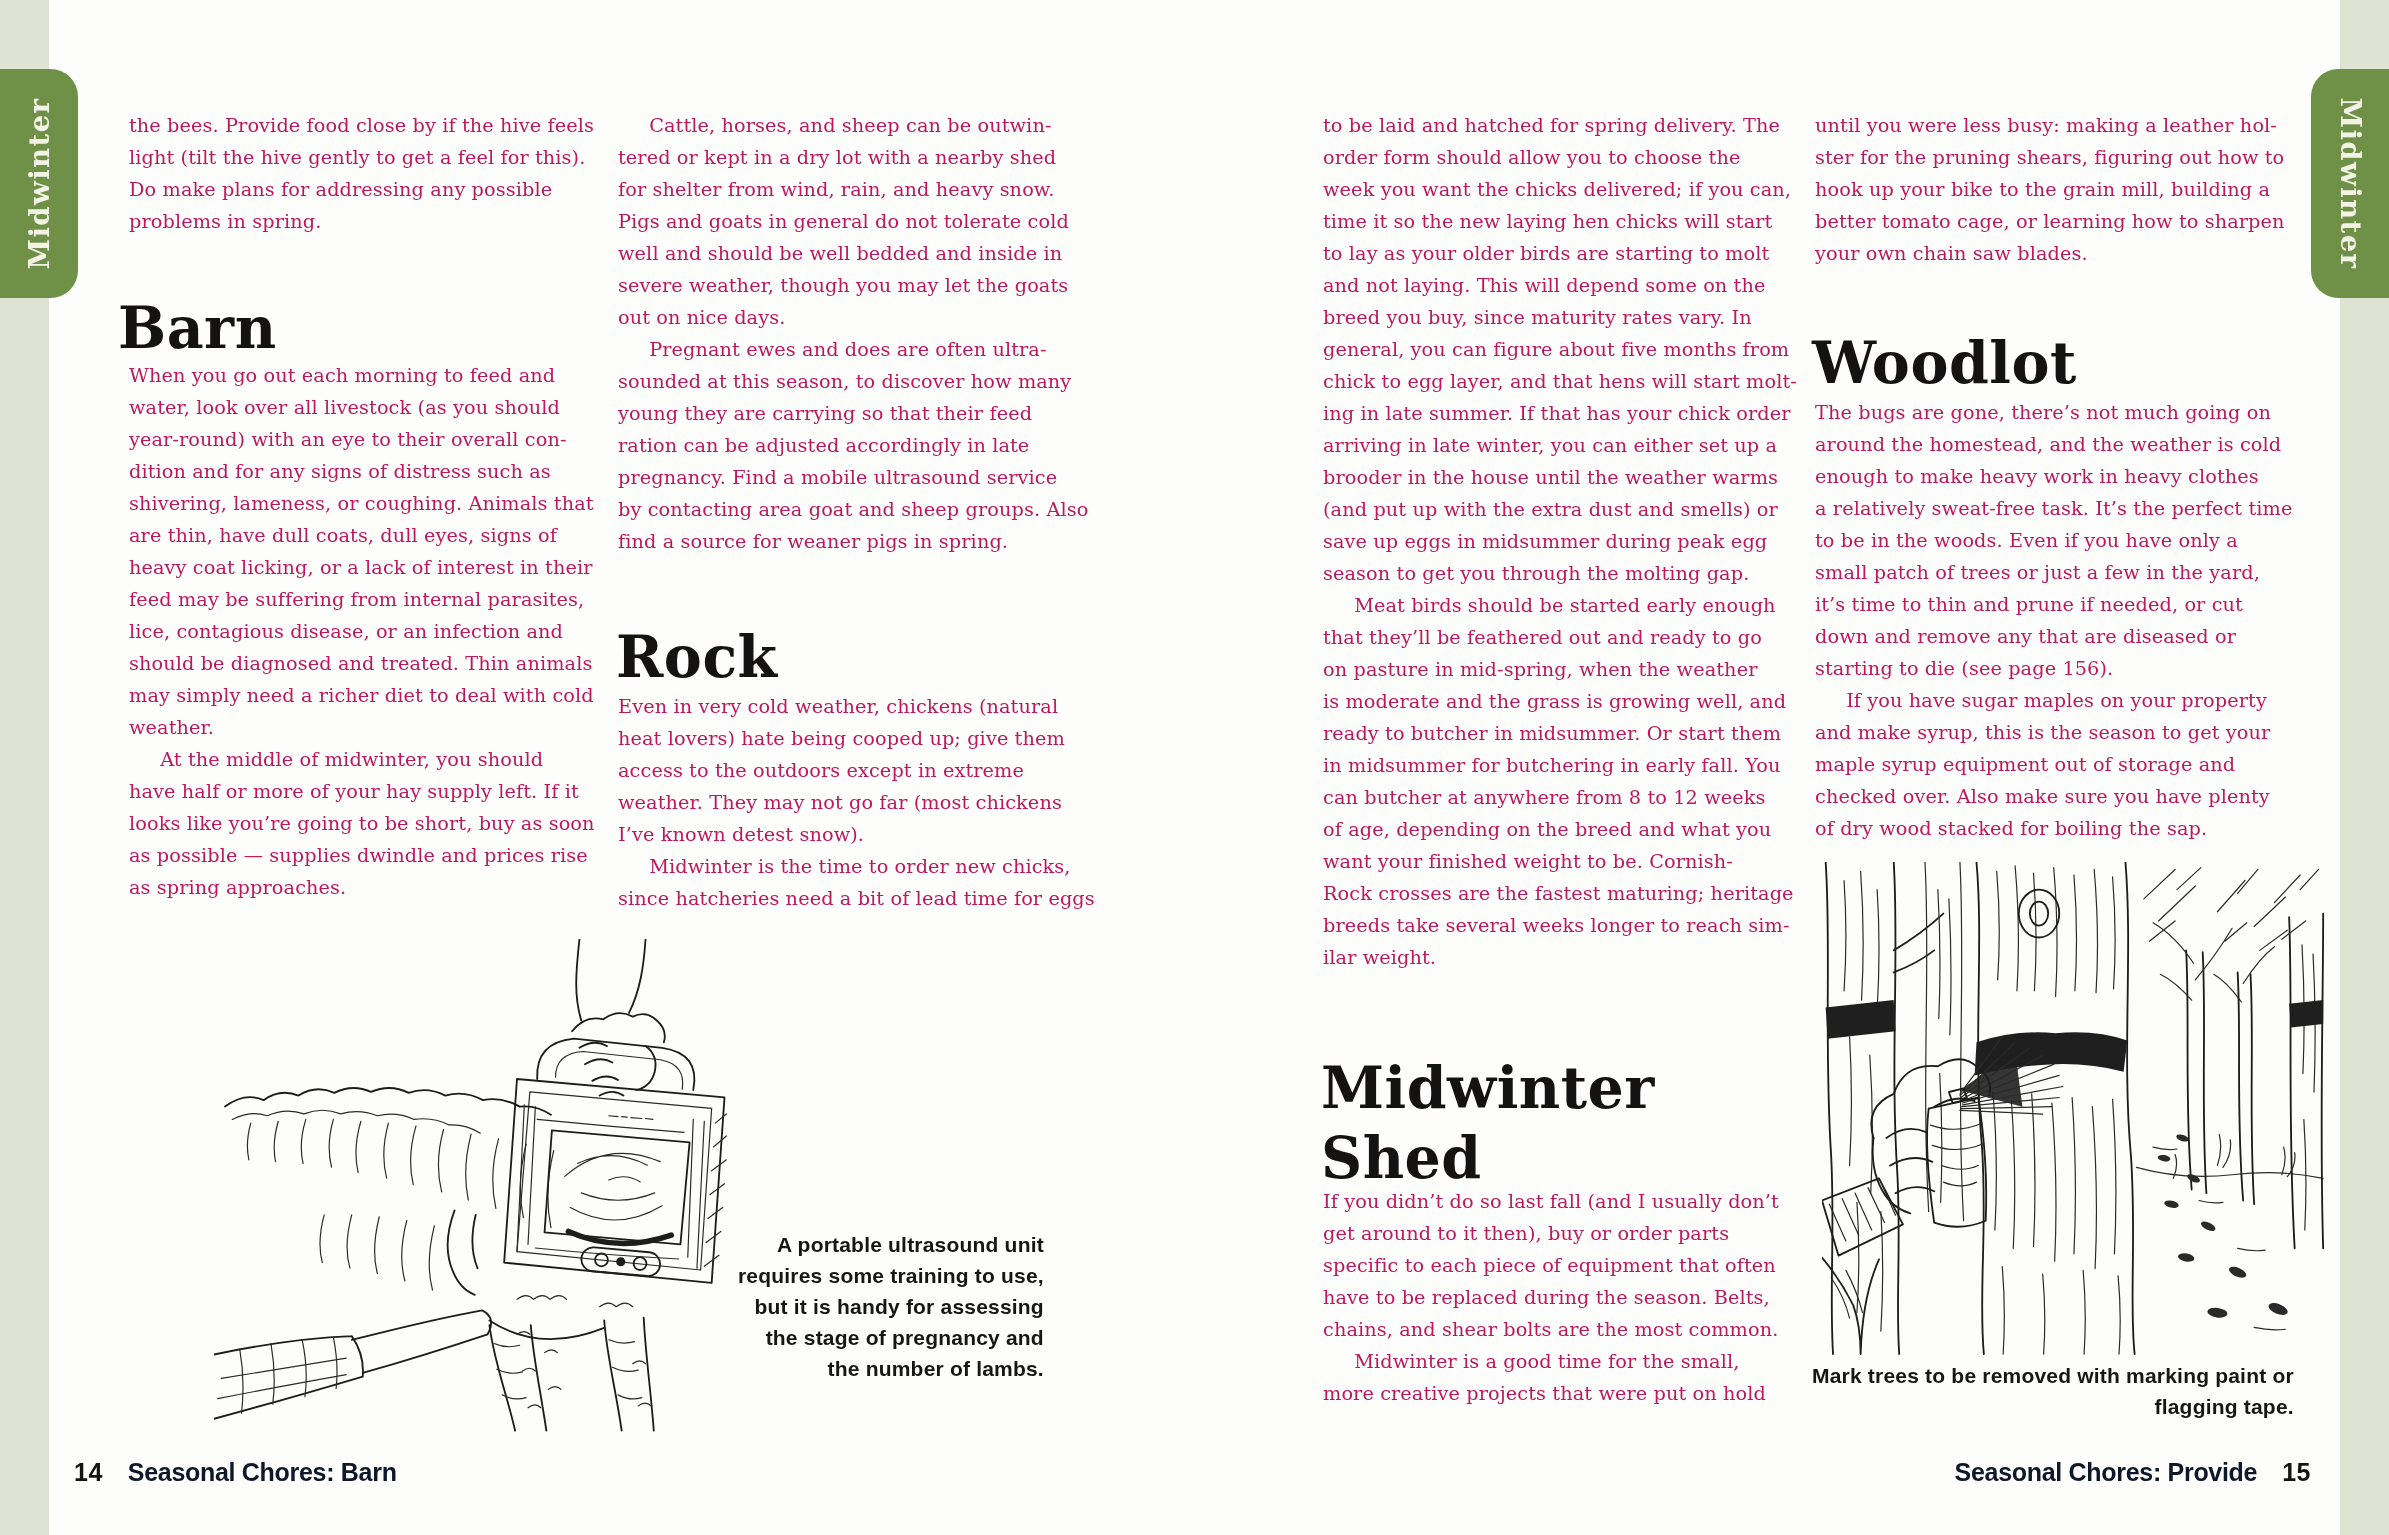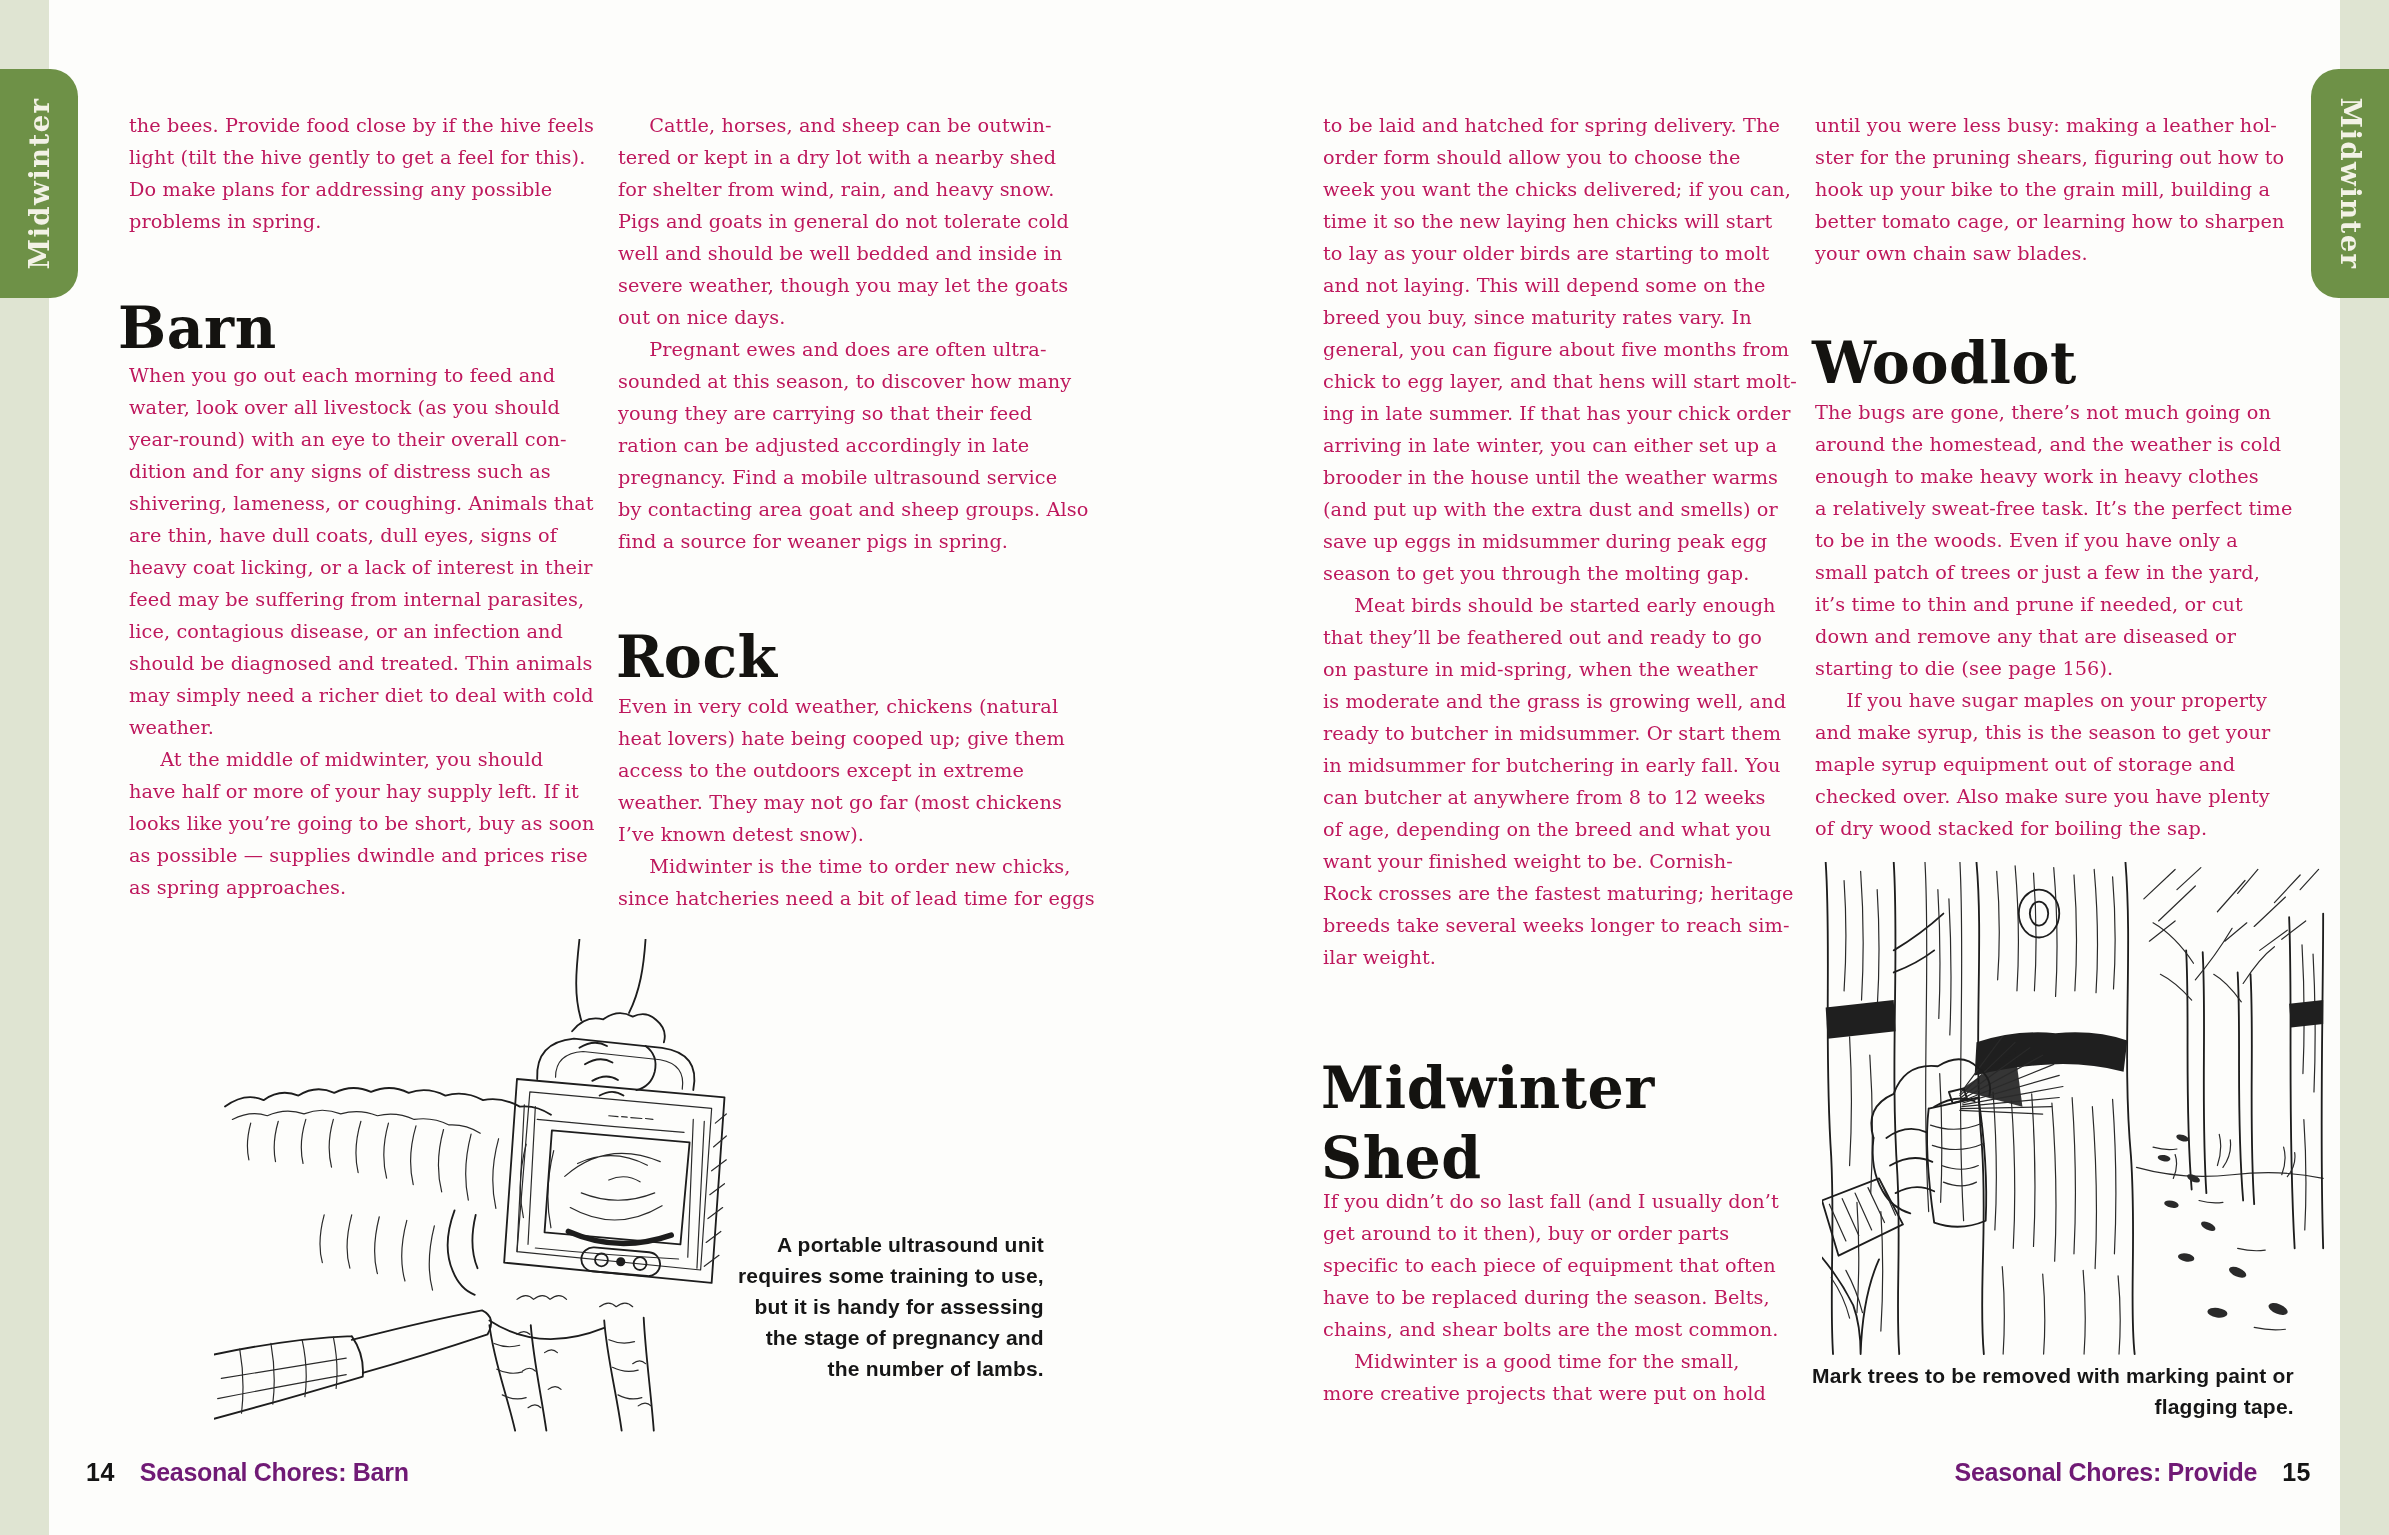--- a/index.html
+++ b/index.html
@@ -33,21 +33,21 @@
     font-family:"DejaVu Serif",serif;font-weight:700;font-size:27.6px;
     letter-spacing:1.4px;color:#f3f2e6;white-space:nowrap;
   }
   .tab.left .tab-label{transform:rotate(-90deg)}
   .tab.right .tab-label{transform:rotate(90deg)}
   .footer{
     position:absolute;top:1458px;display:flex;align-items:baseline;gap:25px;
     font-family:"Liberation Sans",sans-serif;font-size:25px;
   }
   .pagenum{font-weight:700;color:#141414;letter-spacing:0.5px}
-  .footer-label{color:#701a75;font-weight:700;letter-spacing:-0.3px}
+  .footer-label{color:#0f172a;font-weight:700;letter-spacing:-0.3px}
   .illus{position:absolute}
   svg .ink{stroke:#1d1d1d;fill:none;stroke-width:2;stroke-linecap:round;stroke-linejoin:round}
   svg .thin{stroke:#2a2a2a;fill:none;stroke-width:1.3;stroke-linecap:round}
   svg .fillink{fill:#1f1f1f;stroke:none}
 </style>
 </head>
 <body>
 
 <div class="strip left"></div>
 <div class="strip right"></div>
@@ -148,21 +148,21 @@
     <path class="thin" d="M330,392 q10,-8 18,0 q10,-8 18,0 q10,-8 18,0 M420,400 q10,-8 18,0 q10,-8 18,0"></path>
   </g>
 </svg>
 
 <div class="abs caption" style="left:738px;top:1229px">A portable ultrasound unit
 requires some training to use,
 but it is handy for assessing
 the stage of pregnancy and
 the number of lambs.</div>
 
-<div class="footer" style="left:86px">
+<div class="footer" style="left:74px">
   <span class="pagenum">14</span>
   <span class="footer-label">Seasonal Chores: Barn</span>
 </div>
 
 <div class="abs body-text" style="left:1323px;top:110px">to be laid and hatched for spring delivery. The
 order form should allow you to choose the
 week you want the chicks delivered; if you can,
 time it so the new laying hen chicks will start
 to lay as your older birds are starting to molt
 and not laying. This will depend some on the

